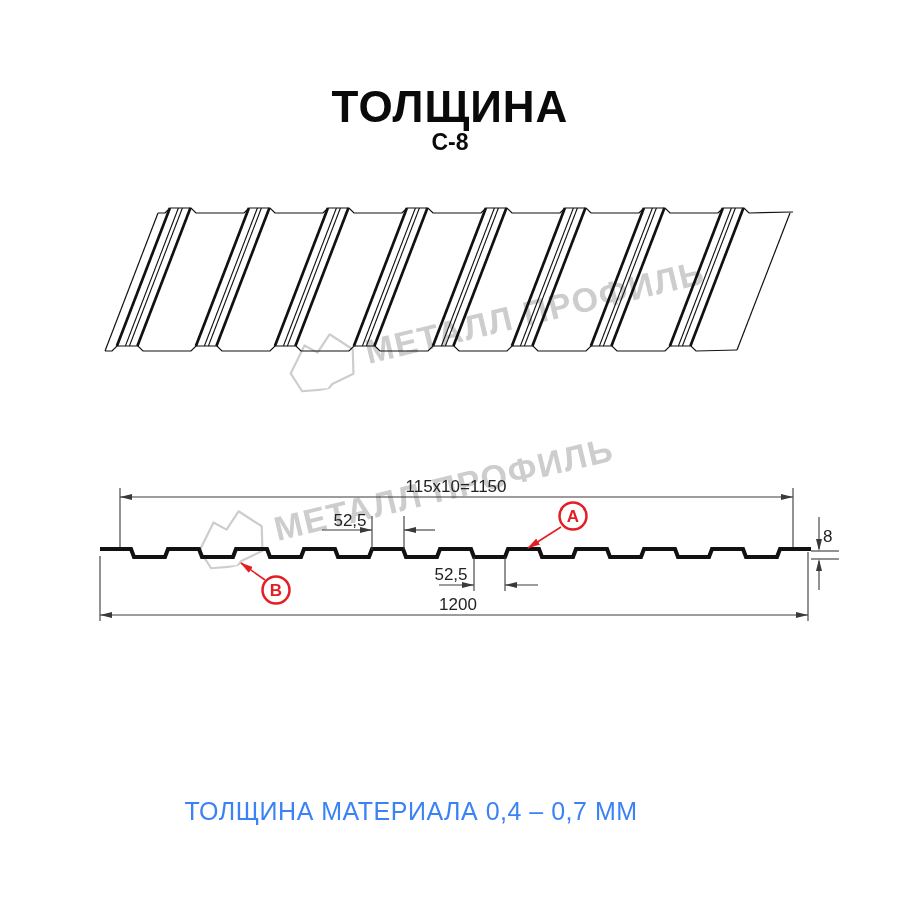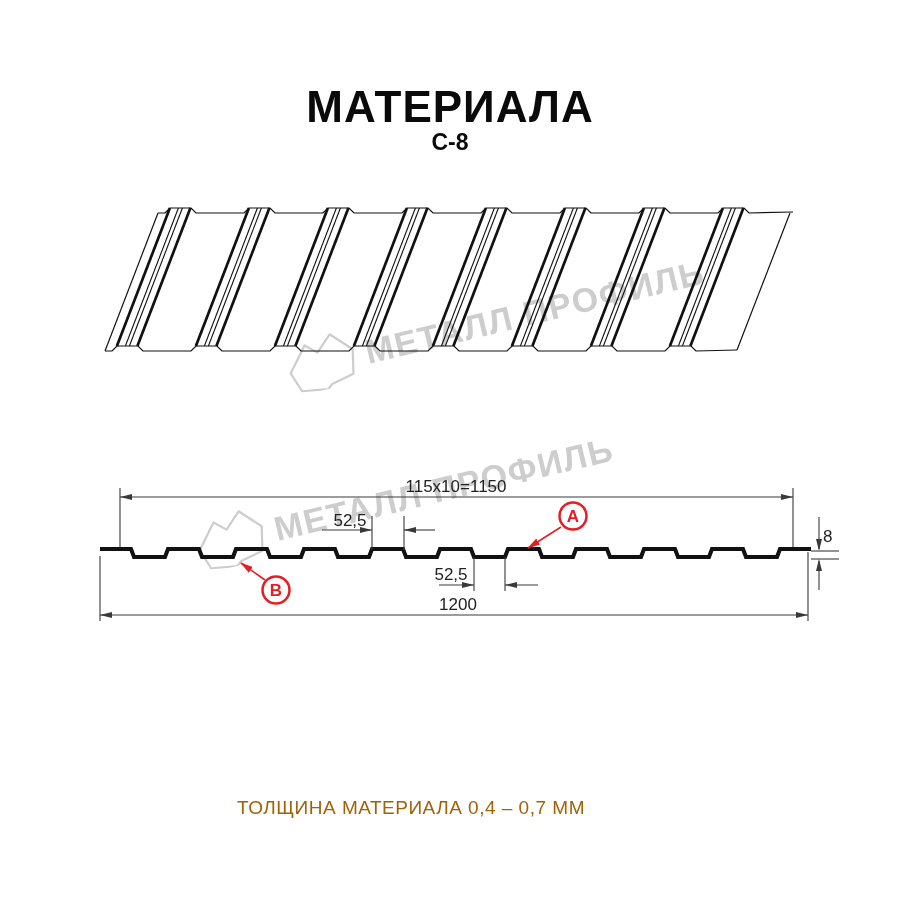--- a/index.html
+++ b/index.html
@@ -3,34 +3,34 @@
 <meta charset="utf-8">
 <style>
   html,body{margin:0;padding:0;}
   body{width:900px;height:900px;background:#ffffff;position:relative;overflow:hidden;
        font-family:"Liberation Sans",sans-serif;}
   .title{position:absolute;top:82px;left:0;width:900px;text-align:center;
          font-size:44px;font-weight:800;letter-spacing:1px;color:#0a0a0a;}
   .subtitle{position:absolute;top:129px;left:0;width:900px;text-align:center;
             font-size:23px;font-weight:700;color:#0a0a0a;}
   .footer{position:absolute;top:797px;left:0;width:822px;text-align:center;
-          font-size:19px;font-weight:500;letter-spacing:0.5px;color:#a16207;}
+          font-size:25px;font-weight:500;letter-spacing:0.5px;color:#3b82f6;}
   .wm{position:absolute;display:flex;align-items:center;gap:10px;z-index:1;
       transform:rotate(-13.5deg);transform-origin:left center;white-space:nowrap;}
   .wm-text{font-size:34px;font-weight:700;letter-spacing:1.5px;color:#cdcdcd;}
   .wm1{left:288px;top:344px;}
   .wm2{left:197px;top:521px;}
   #scene{position:absolute;left:0;top:0;z-index:2;}
   .dimtxt{font-size:17px;fill:#222222;font-family:"Liberation Sans",sans-serif;}
   .redtxt{font-size:17px;font-weight:600;fill:#e31e24;font-family:"Liberation Sans",sans-serif;}
 </style>
 </head>
 <body>
 
-<div class="title">МАТЕРИАЛА</div>
+<div class="title">ТОЛЩИНА</div>
 <div class="subtitle">С-8</div>
 
 <div class="wm wm1">
   <svg width="70" height="54" viewBox="0 0 70 54">
     <path d="M2,30 L22,6 L33,16 L49,1 L68,21 L63,45 L40,50 L35,54 L9,50 Z" fill="none" stroke="#cdcdcd" stroke-width="2.2" stroke-linejoin="round"></path>
   </svg>
   <span class="wm-text">МЕТАЛЛ ПРОФИЛЬ</span>
 </div>
 
 <div class="wm wm2">

